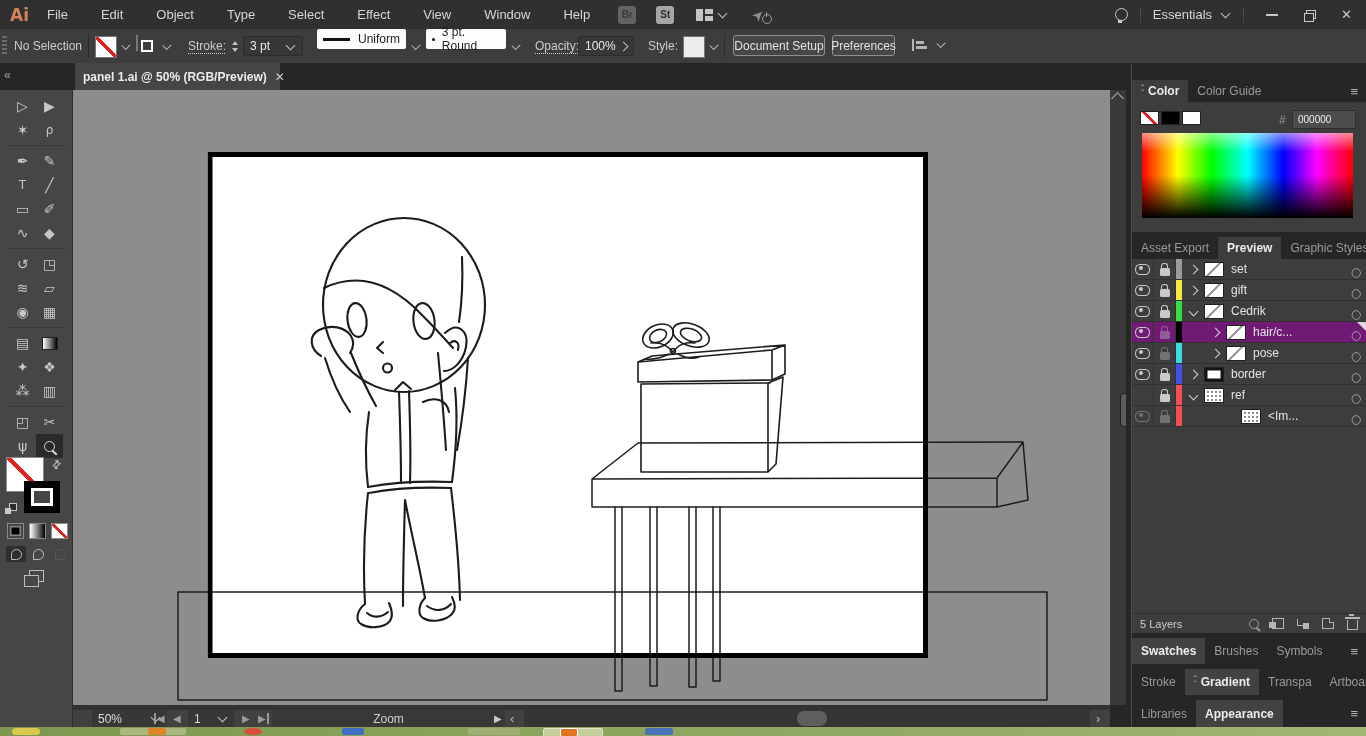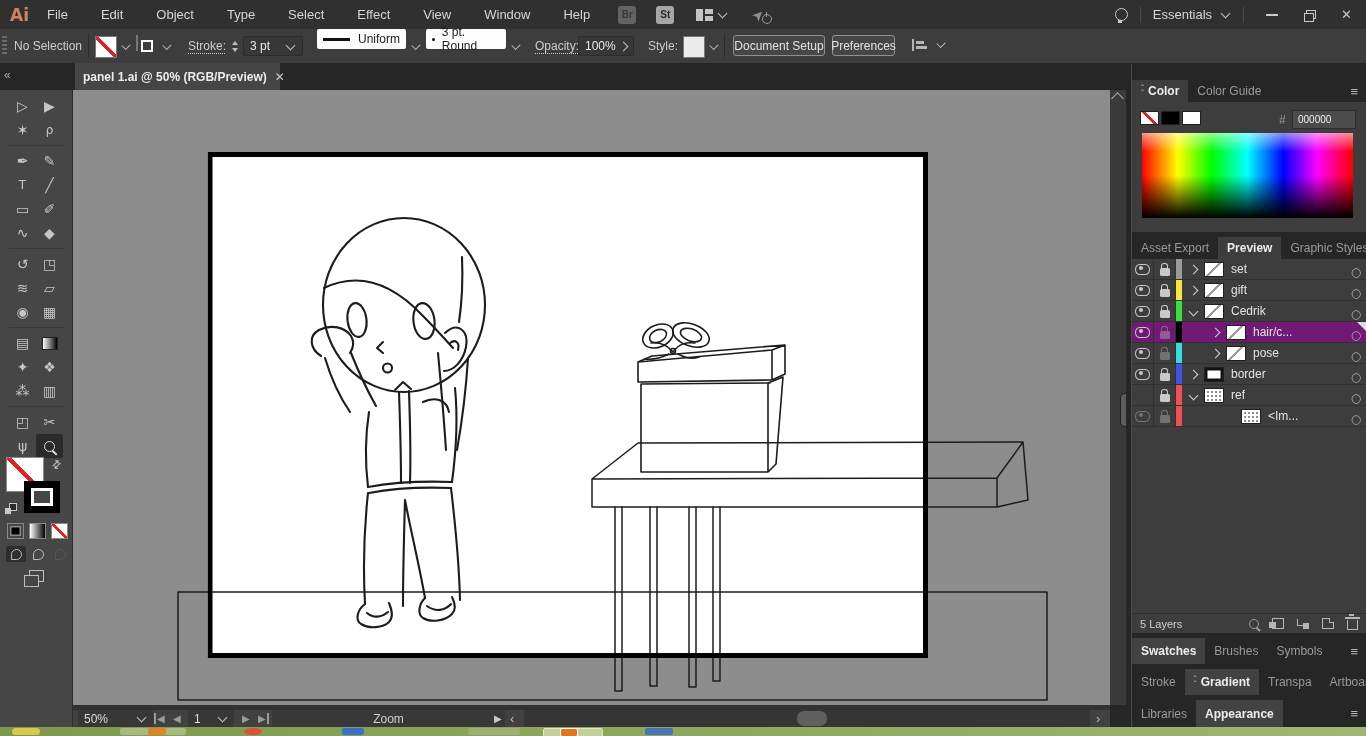--- a/index.html
+++ b/index.html
@@ -476,21 +476,21 @@
       <rect x="137" y="64.5" width="715.5" height="501" fill="none" stroke="#000000" stroke-width="5"></rect>
     </svg>
   </div>
   <div class="vscroll">
     <span class="arr"></span>
     <span class="thumb"></span>
   </div>
   <div class="paneldiv"></div>
 
   <div class="statusbar">
-    <span class="sb-fld" style="left:5px;width:75px;justify-content:flex-end;">
+    <span class="sb-fld" style="left:19px;width:75px;justify-content:flex-end;">
       <span>50%</span>
         <span class="chv" style="margin-left:auto;"></span>
       </span>
     <span class="navg bar-l" style="left:81px;">◀</span>
     <span class="navg" style="left:100px;">◀</span>
     <span class="sb-fld" style="left:115px;width:46px;">
       <span>1</span>
         <span class="chv" style="margin-left:auto;"></span>
       </span>
     <span class="navg" style="left:169px;">▶</span>

